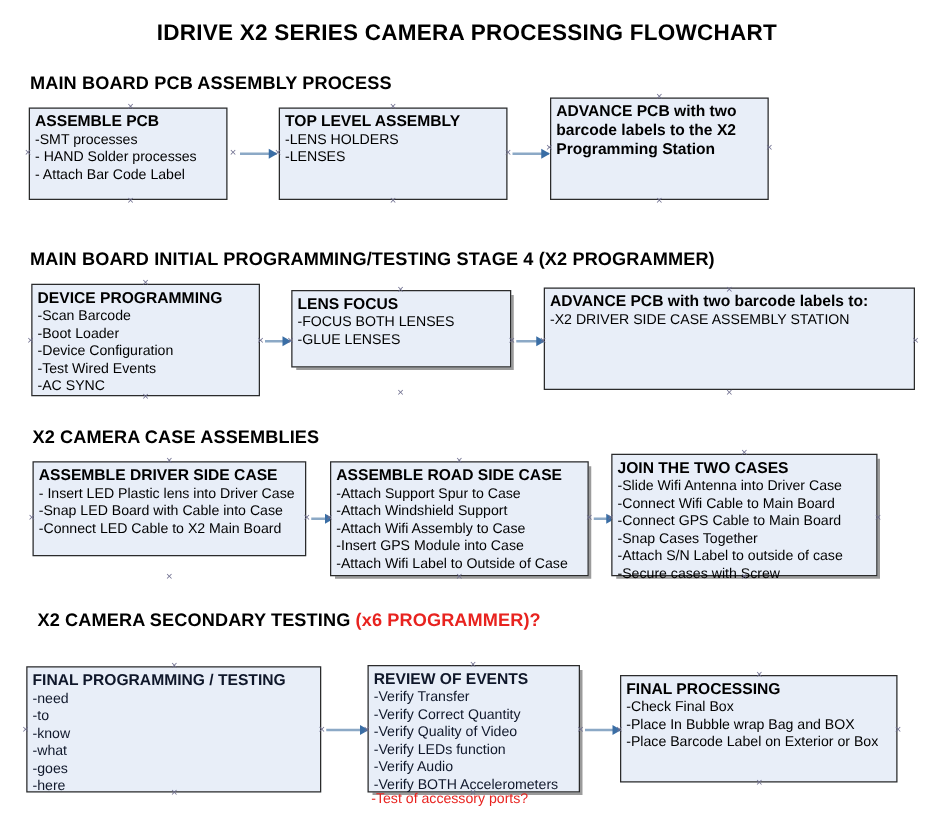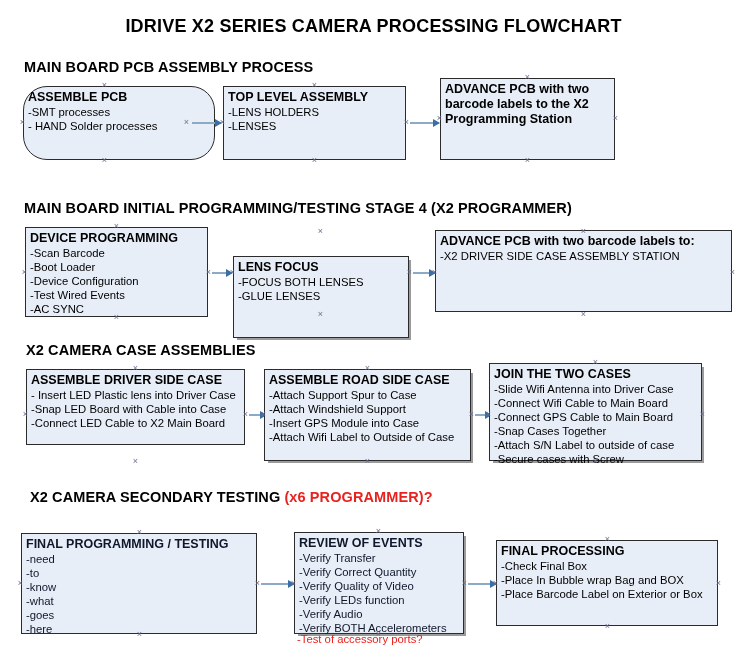--- a/index.html
+++ b/index.html
@@ -117,25 +117,26 @@
 <body>
 
 <div class="canvas">
 
   <div class="doc-title">IDRIVE X2  SERIES CAMERA PROCESSING FLOWCHART</div>
 
   <div class="section-title" style="left:24px; top:59px;">
     <span>MAIN BOARD PCB ASSEMBLY PROCESS</span>
   </div>
 
-  <div class="box" style="left:23px; top:86px; width:192px; height:74px;border-radius:24px;">
+  <div class="box" style="left:23px; top:86px; width:159px; height:74px;">
     <div class="box-body">
       <div class="box-title">ASSEMBLE PCB</div>
       <div class="box-line">-SMT processes</div>
       <div class="box-line">- HAND Solder processes</div>
+      <div class="box-line">- Attach Bar Code Label</div>
     </div>
   </div>
   <div class="handle" style="left:101px; top:82px;"></div>
   <div class="handle" style="left:101px; top:157px;"></div>
   <div class="handle" style="left:19px; top:119px;"></div>
   <div class="handle" style="left:183px; top:119px;"></div>
 
   <div class="conn" style="left:192px; top:122px; width:29px;"></div>
 
   <div class="box" style="left:223px; top:86px; width:183px; height:74px;">
@@ -176,21 +177,21 @@
       <div class="box-line">-AC SYNC</div>
     </div>
   </div>
   <div class="handle" style="left:113px; top:223px;"></div>
   <div class="handle" style="left:113px; top:314px;"></div>
   <div class="handle" style="left:21px; top:269px;"></div>
   <div class="handle" style="left:205px; top:269px;"></div>
 
   <div class="conn" style="left:212px; top:272px; width:20px;"></div>
 
-  <div class="box shadowed" style="left:233px; top:232px; width:176px; height:82px;margin-top:24px;">
+  <div class="box shadowed" style="left:233px; top:232px; width:176px; height:62px;">
     <div class="box-body">
       <div class="box-title">LENS FOCUS</div>
       <div class="box-line">-FOCUS BOTH LENSES</div>
       <div class="box-line">-GLUE LENSES</div>
     </div>
   </div>
   <div class="handle" style="left:317px; top:228px;"></div>
   <div class="handle" style="left:317px; top:311px;"></div>
   <div class="handle" style="left:229px; top:269px;"></div>
   <div class="handle" style="left:406px; top:269px;"></div>
@@ -225,20 +226,21 @@
   <div class="handle" style="left:22px; top:411px;"></div>
   <div class="handle" style="left:242px; top:411px;"></div>
 
   <div class="conn" style="left:249px; top:414px; width:17px;"></div>
 
   <div class="box shadowed" style="left:264px; top:369px; width:207px; height:92px;">
     <div class="box-body">
       <div class="box-title">ASSEMBLE ROAD SIDE CASE</div>
       <div class="box-line">-Attach Support Spur to Case</div>
       <div class="box-line">-Attach Windshield Support</div>
+      <div class="box-line">-Attach Wifi Assembly to Case</div>
       <div class="box-line">-Insert GPS Module into Case</div>
       <div class="box-line">-Attach Wifi Label to Outside of Case</div>
     </div>
   </div>
   <div class="handle" style="left:364px; top:365px;"></div>
   <div class="handle" style="left:364px; top:458px;"></div>
   <div class="handle" style="left:260px; top:411px;"></div>
   <div class="handle" style="left:468px; top:411px;"></div>
 
   <div class="conn" style="left:475px; top:414px; width:16px;"></div>

